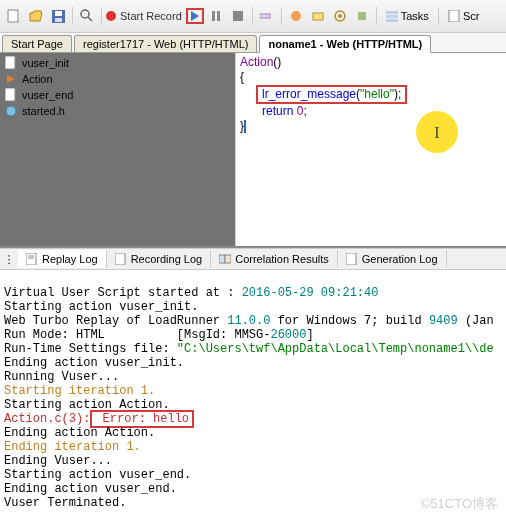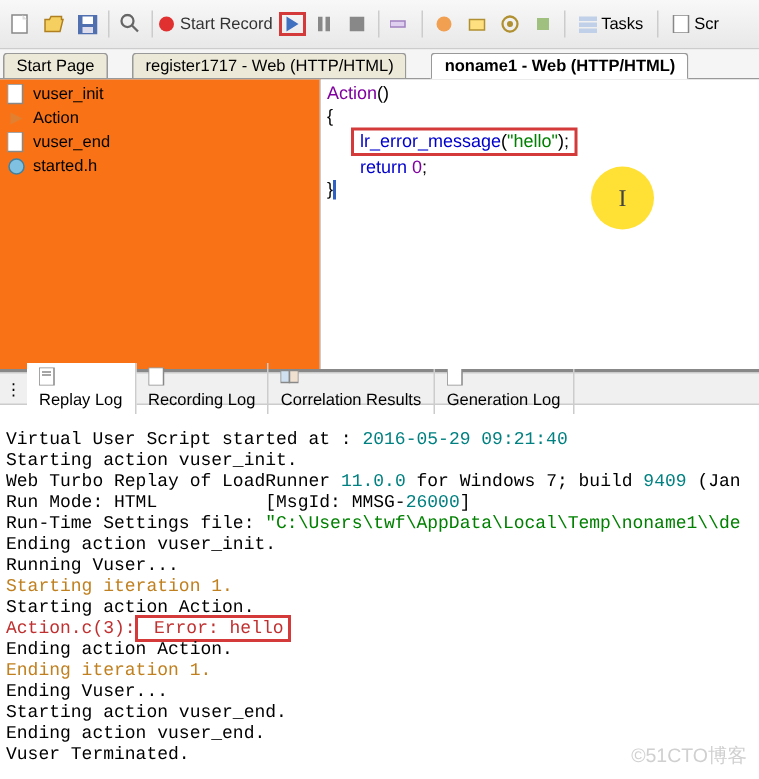--- a/index.html
+++ b/index.html
@@ -6,36 +6,36 @@
 body { font-family: Tahoma, Arial, sans-serif; font-size: 11px; background: #fff; width: 506px; height: 519px; overflow: hidden; position: relative; }
 .toolbar { height: 24px; background: linear-gradient(#f8f8f8, #e8e8e8); border-bottom: 1px solid #ccc; display: flex; align-items: center; padding: 16px 4px; gap: 2px; }
 .toolbar .tb-btn { width: 20px; height: 20px; display: flex; align-items: center; justify-content: center; cursor: pointer; }
 .toolbar .sep { width: 1px; height: 18px; background: #ccc; margin: 0 2px; }
 .toolbar .rec-dot { width: 10px; height: 10px; background: #e03030; border-radius: 50%; }
 .toolbar .play-wrap { border: 2px solid #d43a3a; padding: 1px 3px; display: flex; align-items: center; }
 .toolbar .play-tri { width: 0; height: 0; border-left: 8px solid #4070c0; border-top: 5px solid transparent; border-bottom: 5px solid transparent; }
 .toolbar .label { font-size: 11px; color: #333; padding: 0 2px; }
 .toolbar .tasks-btn { display: flex; align-items: center; gap: 3px; padding: 0 4px; height: 20px; border: 1px solid transparent; }
 .tabs-row { height: 20px; background: #f5f5f5; display: flex; align-items: flex-end; border-bottom: 1px solid #999; padding-left: 2px; }
-.tabs-row .tab { padding: 2px 8px; font-size: 11px; background: #ece9d8; border: 1px solid #999; border-bottom: none; margin-right: 16px; border-radius: 3px 3px 0 0; cursor: pointer; }
+.tabs-row .tab { padding: 2px 8px; font-size: 11px; background: #ece9d8; border: 1px solid #999; border-bottom: none; margin-right: 2px; border-radius: 3px 3px 0 0; cursor: pointer; }
 .tabs-row .tab.active { background: #fff; font-weight: bold; position: relative; top: 1px; border-bottom: 1px solid #fff; }
 .main-area { display: flex; height: 195px; border-bottom: 2px solid #888; }
-.sidebar { width: 214px; background: #f97316; border-right: 1px solid #ccc; padding: 2px; }
+.sidebar { width: 236px; background: #737373; border-right: 1px solid #ccc; padding: 2px; }
 .sideitem { display: flex; align-items: center; gap: 4px; padding: 1px 2px; cursor: pointer; }
 .sideitem .ico { width: 14px; height: 14px; display: flex; align-items: center; justify-content: center; }
 .code-area { flex: 1; background: #fff; font-family: Liberation Sans, sans-serif; font-size: 12px; padding: 2px 4px; position: relative; line-height: 15px; }
 .code-area .kw-blue { color: #0000cc; }
 .code-area .kw-purple { color: #8000a0; }
 .code-area .kw-green { color: #008000; }
 .code-highlight { border: 2px solid #d43a3a; display: inline-block; padding: 0 4px; margin-left: 16px; }
 .cursor-highlight { position: absolute; left: 180px; top: 58px; width: 42px; height: 42px; background: #ffe135; border-radius: 50%; display: flex; align-items: center; justify-content: center; }
 .cursor-highlight:after { content: 'I'; font-family: serif; font-size: 16px; color: #444; }
 .log-tabs { height: 22px; background: #f0f0f0; border-top: 1px solid #ccc; border-bottom: 1px solid #ccc; display: flex; align-items: center; }
 .log-tabs .dot-btn { width: 18px; display: flex; justify-content: center; }
-.log-tabs .ltab { padding: 3px 8px; font-size: 11px; display: flex; align-items: flex-start; gap: 4px; border-right: 1px solid #ccc; cursor: pointer; flex-direction: column; }
+.log-tabs .ltab { padding: 3px 8px; font-size: 11px; display: flex; align-items: flex-end; gap: 4px; border-right: 1px solid #ccc; cursor: pointer; }
 .log-tabs .ltab.active { background: #fff; }
 .log-content { font-family: 'Courier New', monospace; font-size: 12px; padding: 2px 4px; line-height: 14px; white-space: pre; overflow: hidden; }
 .log-content .lc-green { color: #008000; }
 .log-content .lc-orange { color: #c08020; }
 .log-content .lc-teal { color: #008080; }
 .log-content .lc-red { color: #c03030; }
 .err-box { border: 2px solid #d43a3a; padding: 0 3px; }
 .watermark { position: absolute; right: 8px; bottom: 6px; color: #d0d0d0; font-size: 13px; font-family: Arial; }
 svg { display: block; }
 </style>

